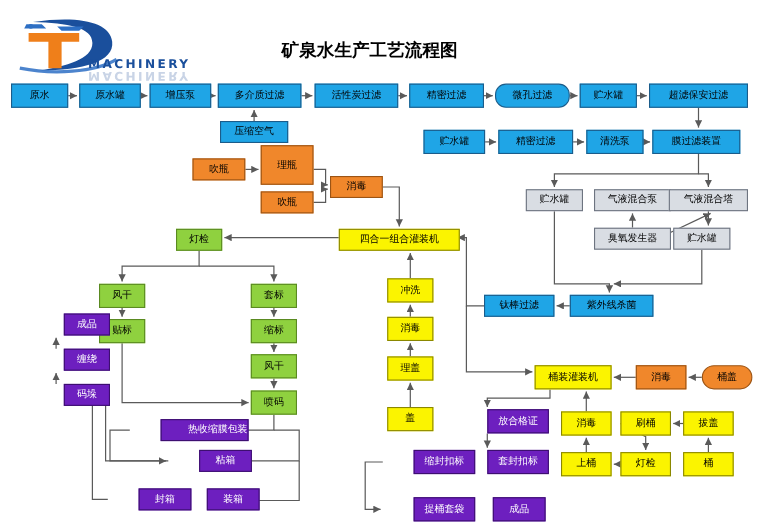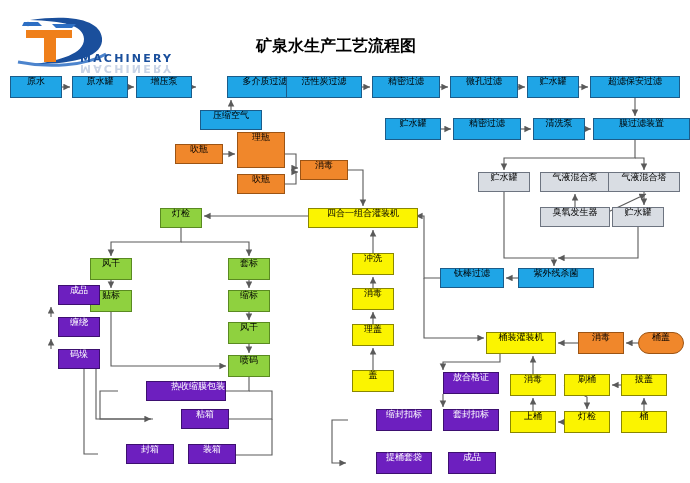--- a/index.html
+++ b/index.html
@@ -19,21 +19,21 @@
 
   
   #title{position:absolute;left:256px;top:36px;font-size:16px;font-weight:bold;color:#000;
          white-space:nowrap;}
 
   
   #wires{position:absolute;left:0;top:0;width:690px;height:483px;}
 
   
   .node{position:absolute;box-sizing:border-box;border:1px solid #555;
-        display:flex;justify-content:center;
+        display:flex;align-items:center;justify-content:center;
         font-size:9px;line-height:1;white-space:nowrap;color:#000;
         font-family:"DejaVu Sans","Liberation Sans",sans-serif;}
   .blue  {background:#1fa5e6;border-color:#1b5c8a;color:#000;}
   .orange{background:#f0872b;border-color:#9c5414;color:#000;}
   .gray  {background:#d9dde3;border-color:#6d7480;color:#000;}
   .green {background:#8fd13f;border-color:#5a8a21;color:#000;}
   .yellow{background:#fbf400;border-color:#8a8700;color:#000;}
   .purple{background:#6d1fbf;border-color:#3d0f70;color:#fff;margin-left:28px;}
 </style>
 </head>
@@ -160,51 +160,51 @@
   <div id="nodes-host">
       <div class="node blue" style="left: 10px; top: 76px; width: 52px; height: 22px;">
         <span>原水</span>
       </div>
       <div class="node blue" style="left: 72px; top: 76px; width: 56px; height: 22px;">
         <span>原水罐</span>
       </div>
       <div class="node blue" style="left: 136px; top: 76px; width: 56px; height: 22px;">
         <span>增压泵</span>
       </div>
-      <div class="node blue" style="left: 198px; top: 76px; width: 76px; height: 22px; margin-left: 29px;">
+      <div class="node blue" style="left: 198px; top: 76px; width: 76px; height: 22px;">
         <span>多介质过滤</span>
       </div>
       <div class="node blue" style="left: 286px; top: 76px; width: 76px; height: 22px;">
         <span>活性炭过滤</span>
       </div>
       <div class="node blue" style="left: 372px; top: 76px; width: 68px; height: 22px;">
         <span>精密过滤</span>
       </div>
-      <div class="node blue" style="left: 450px; top: 76px; width: 68px; height: 22px;">
+      <div class="node blue" style="left: 450px; top: 76px; width: 68px; height: 22px; border-radius: 10px;">
         <span>微孔过滤</span>
       </div>
       <div class="node blue" style="left: 527px; top: 76px; width: 52px; height: 22px;">
         <span>贮水罐</span>
       </div>
       <div class="node blue" style="left: 590px; top: 76px; width: 90px; height: 22px;">
         <span>超滤保安过滤</span>
       </div>
       <div class="node blue" style="left: 200px; top: 110px; width: 62px; height: 20px;">
         <span>压缩空气</span>
       </div>
       <div class="node blue" style="left: 385px; top: 118px; width: 56px; height: 22px;">
         <span>贮水罐</span>
       </div>
       <div class="node blue" style="left: 453px; top: 118px; width: 68px; height: 22px;">
         <span>精密过滤</span>
       </div>
       <div class="node blue" style="left: 533px; top: 118px; width: 52px; height: 22px;">
         <span>清洗泵</span>
       </div>
-      <div class="node blue" style="left: 593px; top: 118px; width: 97px; height: 22px;">
+      <div class="node blue" style="left: 593px; top: 118px; width: 80px; height: 22px;">
         <span>膜过滤装置</span>
       </div>
       <div class="node orange" style="left: 175px; top: 144px; width: 48px; height: 20px;">
         <span>吹瓶</span>
       </div>
       <div class="node orange" style="left: 237px; top: 132px; width: 48px; height: 36px; font-family: Liberation Serif, serif;">
         <span>理瓶</span>
       </div>
       <div class="node orange" style="left: 237px; top: 174px; width: 48px; height: 20px;">
         <span>吹瓶</span>

